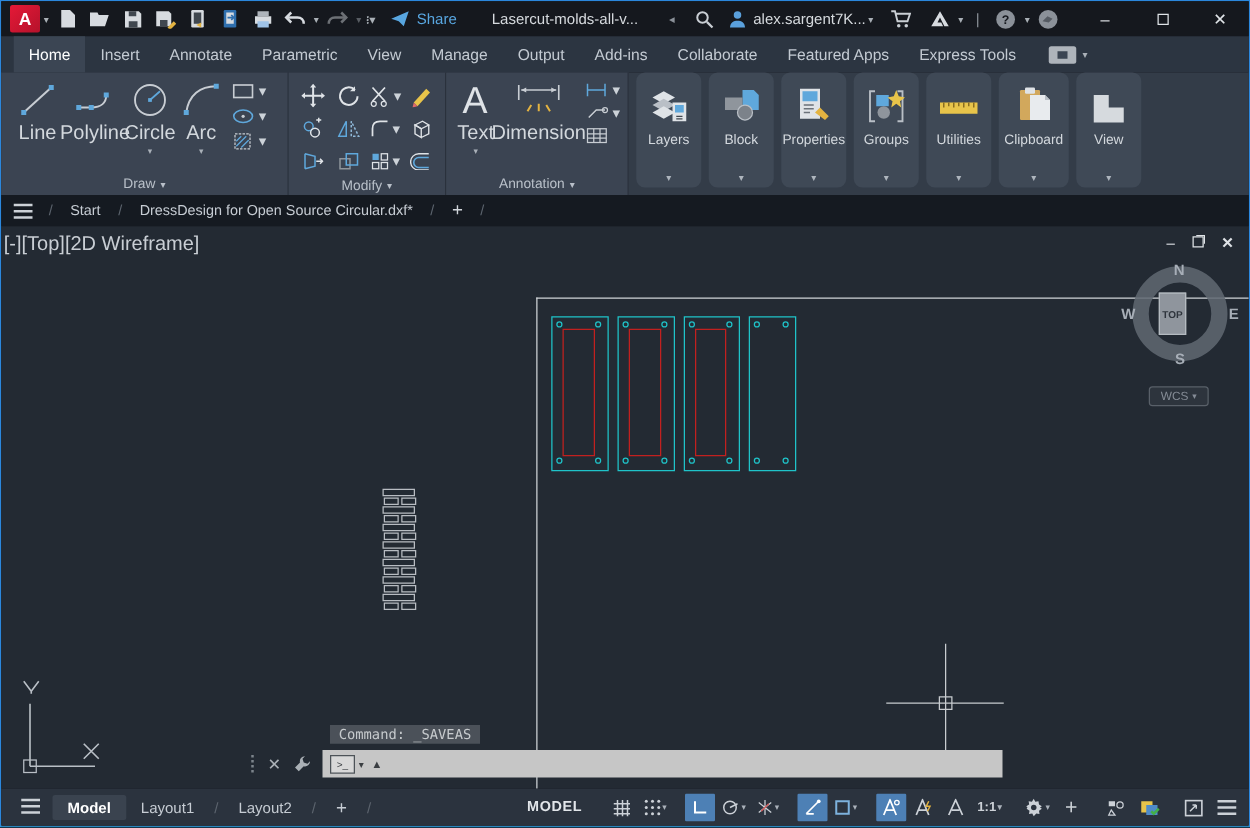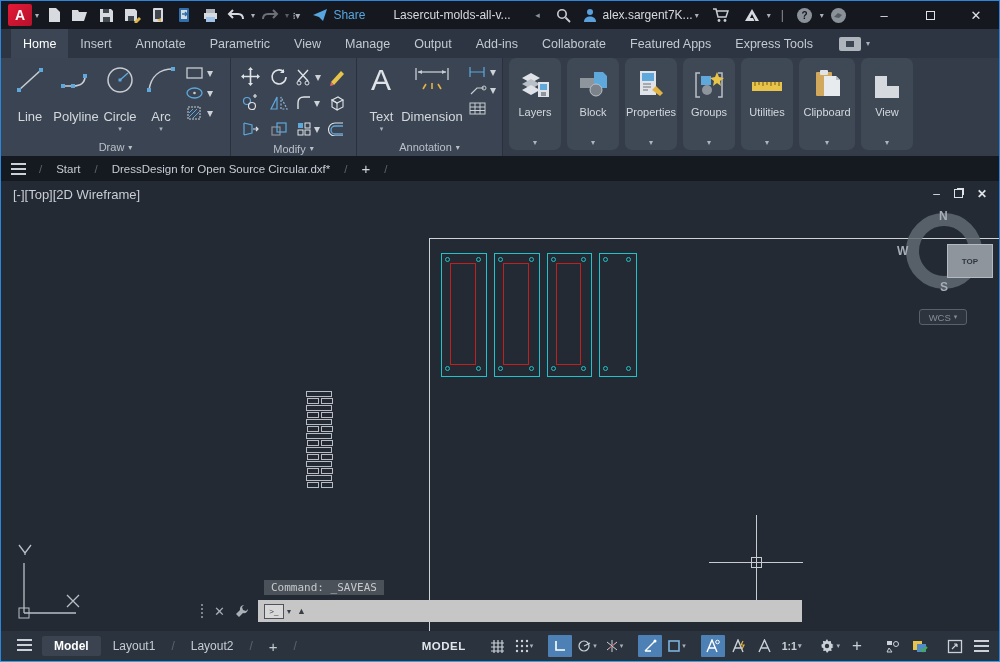--- a/index.html
+++ b/index.html
@@ -32,21 +32,21 @@
   .imgchip { width:22px; height:14px; background:#aeb4bb; border-radius:2px; display:inline-flex; align-items:center; justify-content:center; }
   .imgchip span { width:8px; height:6px; background:#3b4553; }
 
   
   .ribbon { position:absolute; left:0; top:57px; width:100%; height:98px; background:#333c48; display:flex; }
   .rpanel { background:#3b4452; height:98px; display:flex; flex-direction:column; border-right:1px solid #2a313c; }
   .rpanel-body { flex:1; display:flex; align-items:flex-start; padding:4px 6px 0 6px; }
   .rpanel-label { height:18px; display:flex; align-items:center; justify-content:center; gap:4px;
                   color:#b9c0c9; font-size:11px; }
   .bigbtn { width:46px; display:flex; flex-direction:column; align-items:center; padding-top:2px; }
-  .bigbtn .lbl { font-size:13px; color:#d3d8dd; margin-top:13px; }
+  .bigbtn .lbl { font-size:16px; color:#d3d8dd; margin-top:2px; }
   .bigbtn .cdn { font-size:7px; color:#aab1b9; margin-top:1px; }
   .smallcol { display:flex; flex-direction:column; gap:4px; margin-left:4px; padding-top:3px; }
   .smallrow { display:flex; align-items:center; gap:2px; }
   .mgrid { display:grid; grid-template-columns:repeat(4, 28px); grid-auto-rows:25px; gap:1px; padding-top:2px; }
   .mcell { display:flex; align-items:center; justify-content:center; }
   .collapsed { width:52px; margin-left:6px; background:#3f4956; height:92px; margin-top:0;
                display:flex; flex-direction:column; align-items:center; border-right:none;border-radius:7px; }
   .collapsed .cicon { height:44px; display:flex; align-items:flex-end; justify-content:center; }
   .collapsed .clabel { font-size:11px; color:#d3d8dd; margin-top:4px; white-space:nowrap; }
   .collapsed .ccaret { margin-top:auto; padding-bottom:3px; color:#aeb5bd; font-size:8px; }
@@ -56,37 +56,37 @@
            display:flex; align-items:stretch; color:#c6ccd3; font-size:11.5px; }
   .ftab-menu { width:34px; display:flex; align-items:center; justify-content:center; }
   .slash { color:#5c646e; align-self:center; padding:0 4px; }
   .ftab { display:flex; align-items:center; padding:0 10px; }
   .ftab.active { background:#3b4553; color:#fff; font-weight:bold; }
   .ftab .fx { margin-left:8px; color:#aeb4bb; font-weight:normal; }
   .ftab-plus { display:flex; align-items:center; padding:0 10px; font-size:15px; color:#d0d5da; }
 
   
   .canvas { position:absolute; left:0; top:180px; width:998px; height:450px; background:#232a33; overflow:hidden; }
-  .vplabel { position:absolute; left:12px; top:6px; color:#c9ced4; font-size:13px; }
+  .vplabel { position:absolute; left:2px; top:6px; color:#c9ced4; font-size:16px; }
   .vwin { position:absolute; right:12px; top:6px; display:flex; gap:14px; align-items:center; color:#dfe3e7; }
   .sheetline { position:absolute; background:#cfd3d7; }
   .mold { position:absolute; border:1px solid; }
   .mold-inner { position:absolute; border:1px solid; }
   .dot { position:absolute; width:5px; height:5px; border:1px solid; border-radius:50%; }
   .zip-row { position:absolute; display:flex; gap:2px; }
   .zip-box { border:1px solid #b8bcc2; height:6px; }
   .ch-h, .ch-v { position:absolute; background:#c8ccd0; }
   .pickbox { position:absolute; width:11px; height:11px; border:1px solid #c8ccd0; background:transparent; }
 
   
   .vcube { position:absolute; left:905px; top:32px; width:76px; height:76px; }
   .vring { position:absolute; inset:0; border:13px solid rgba(96,104,114,.85); border-radius:50%; }
   .vletter { position:absolute; color:#a7aeb7; font-weight:bold; font-size:12px; }
-  .vtop { position:absolute; left:21px; top:31px; width:46px; height:34px; background:#8f959d; border:1px solid #b4bac0;
-          display:flex; align-items:center; justify-content:center; color:#2f353d; font-size:8px; font-weight:bold;margin-left:20px; }
+  .vtop { position:absolute; left:21px; top:21px; width:22px; height:34px; background:#8f959d; border:1px solid #b4bac0;
+          display:flex; align-items:center; justify-content:center; color:#2f353d; font-size:8px; font-weight:bold; }
   .wcschip { position:absolute; left:918px; top:128px; width:48px; height:16px; background:#2d343d;
              border:1px solid #596069; border-radius:3px; color:#858c96; font-size:9.5px;
              display:flex; align-items:center; justify-content:center; gap:3px; }
 
   
   .cmdchip { position:absolute; left:263px; top:399px; background:#4b5159; color:#c6cacd;
              font-family:"DejaVu Sans Mono", monospace; font-size:11px; padding:1px 7px; }
   .cmdrow { position:absolute; left:200px; top:418px; height:24px; display:flex; align-items:center; }
   .cmd-drag { width:5px; height:14px; border-left:2px dotted #7d848c; margin-right:8px; }
   .cmd-x { color:#aab0b6; font-size:13px; margin-right:9px; }

